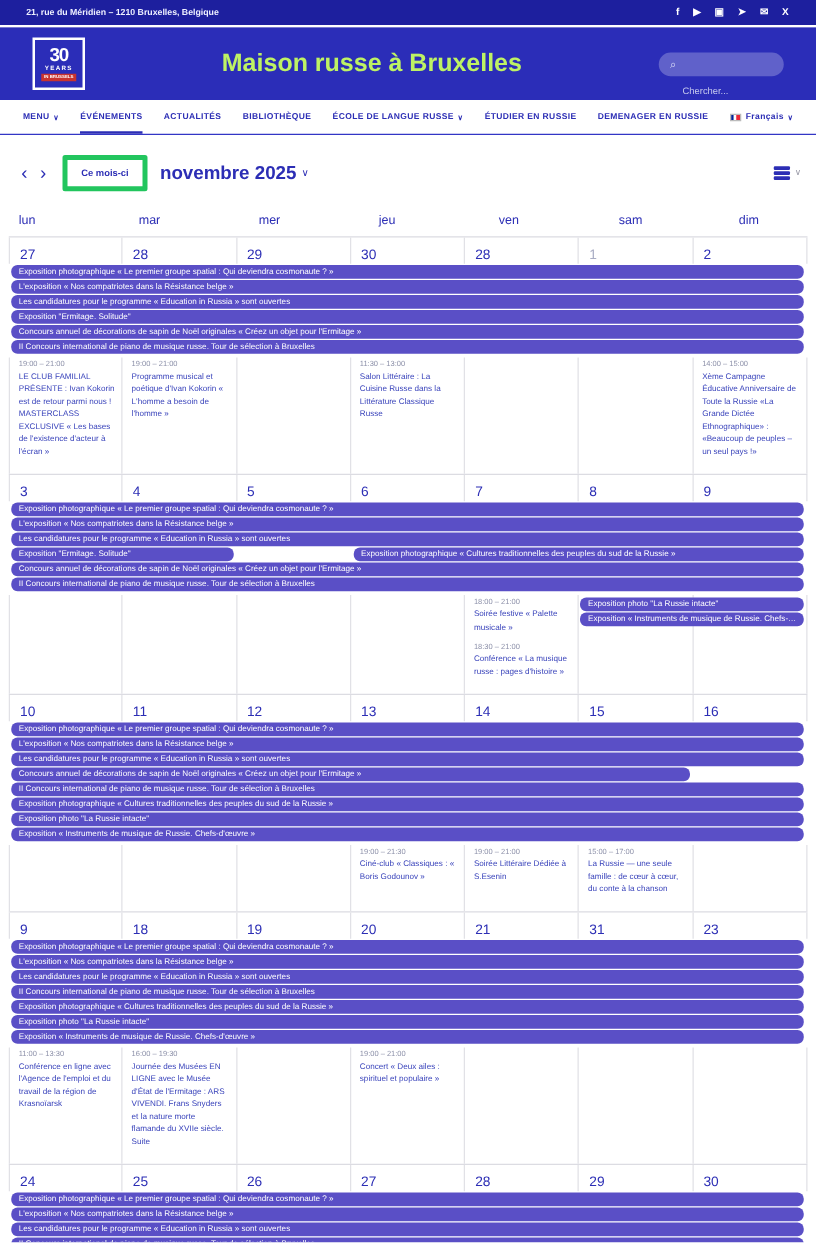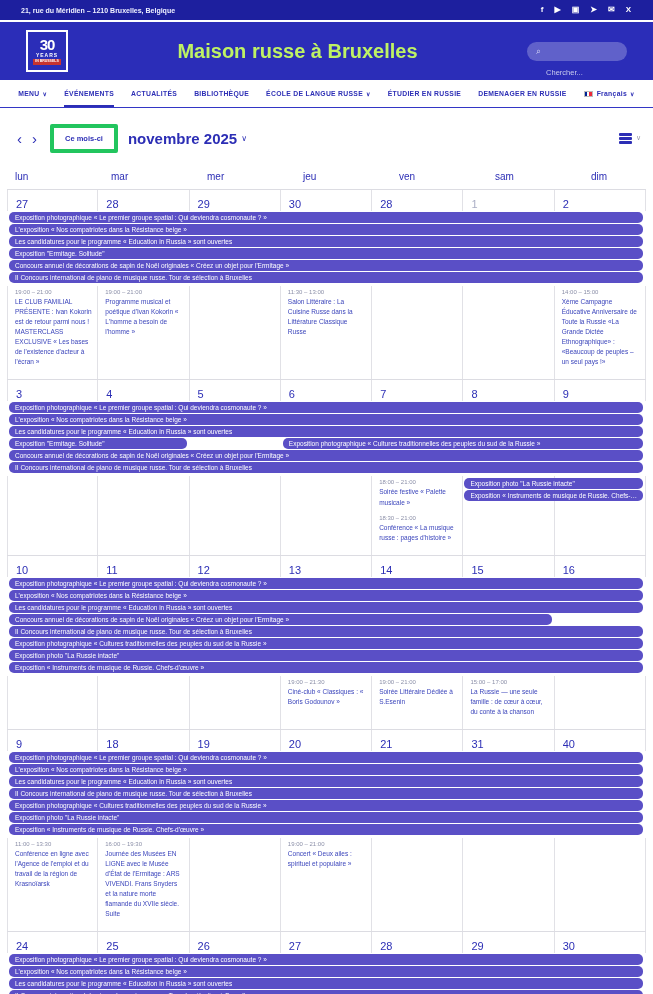--- a/index.html
+++ b/index.html
@@ -345,21 +345,21 @@
           </div>
         </div>
         <div class="week">
           <div class="dates-row">
             <div class="date-cell"><span class="date-num">9</span></div>
             <div class="date-cell"><span class="date-num">18</span></div>
             <div class="date-cell"><span class="date-num">19</span></div>
             <div class="date-cell"><span class="date-num">20</span></div>
             <div class="date-cell"><span class="date-num">21</span></div>
             <div class="date-cell"><span class="date-num">31</span></div>
-            <div class="date-cell"><span class="date-num">40</span></div>
+            <div class="date-cell"><span class="date-num">23</span></div>
           </div>
           <div class="bars">
             <div class="bar-row">
               <div class="bar" style="left: calc(0% + 2px); width: calc(100% - 5px);">Exposition photographique « Le premier groupe spatial : Qui deviendra cosmonaute ? »</div>
             </div>
             <div class="bar-row">
               <div class="bar" style="left: calc(0% + 2px); width: calc(100% - 5px);">L'exposition « Nos compatriotes dans la Résistance belge »</div>
             </div>
             <div class="bar-row">
               <div class="bar" style="left: calc(0% + 2px); width: calc(100% - 5px);">Les candidatures pour le programme « Education in Russia » sont ouvertes</div>

